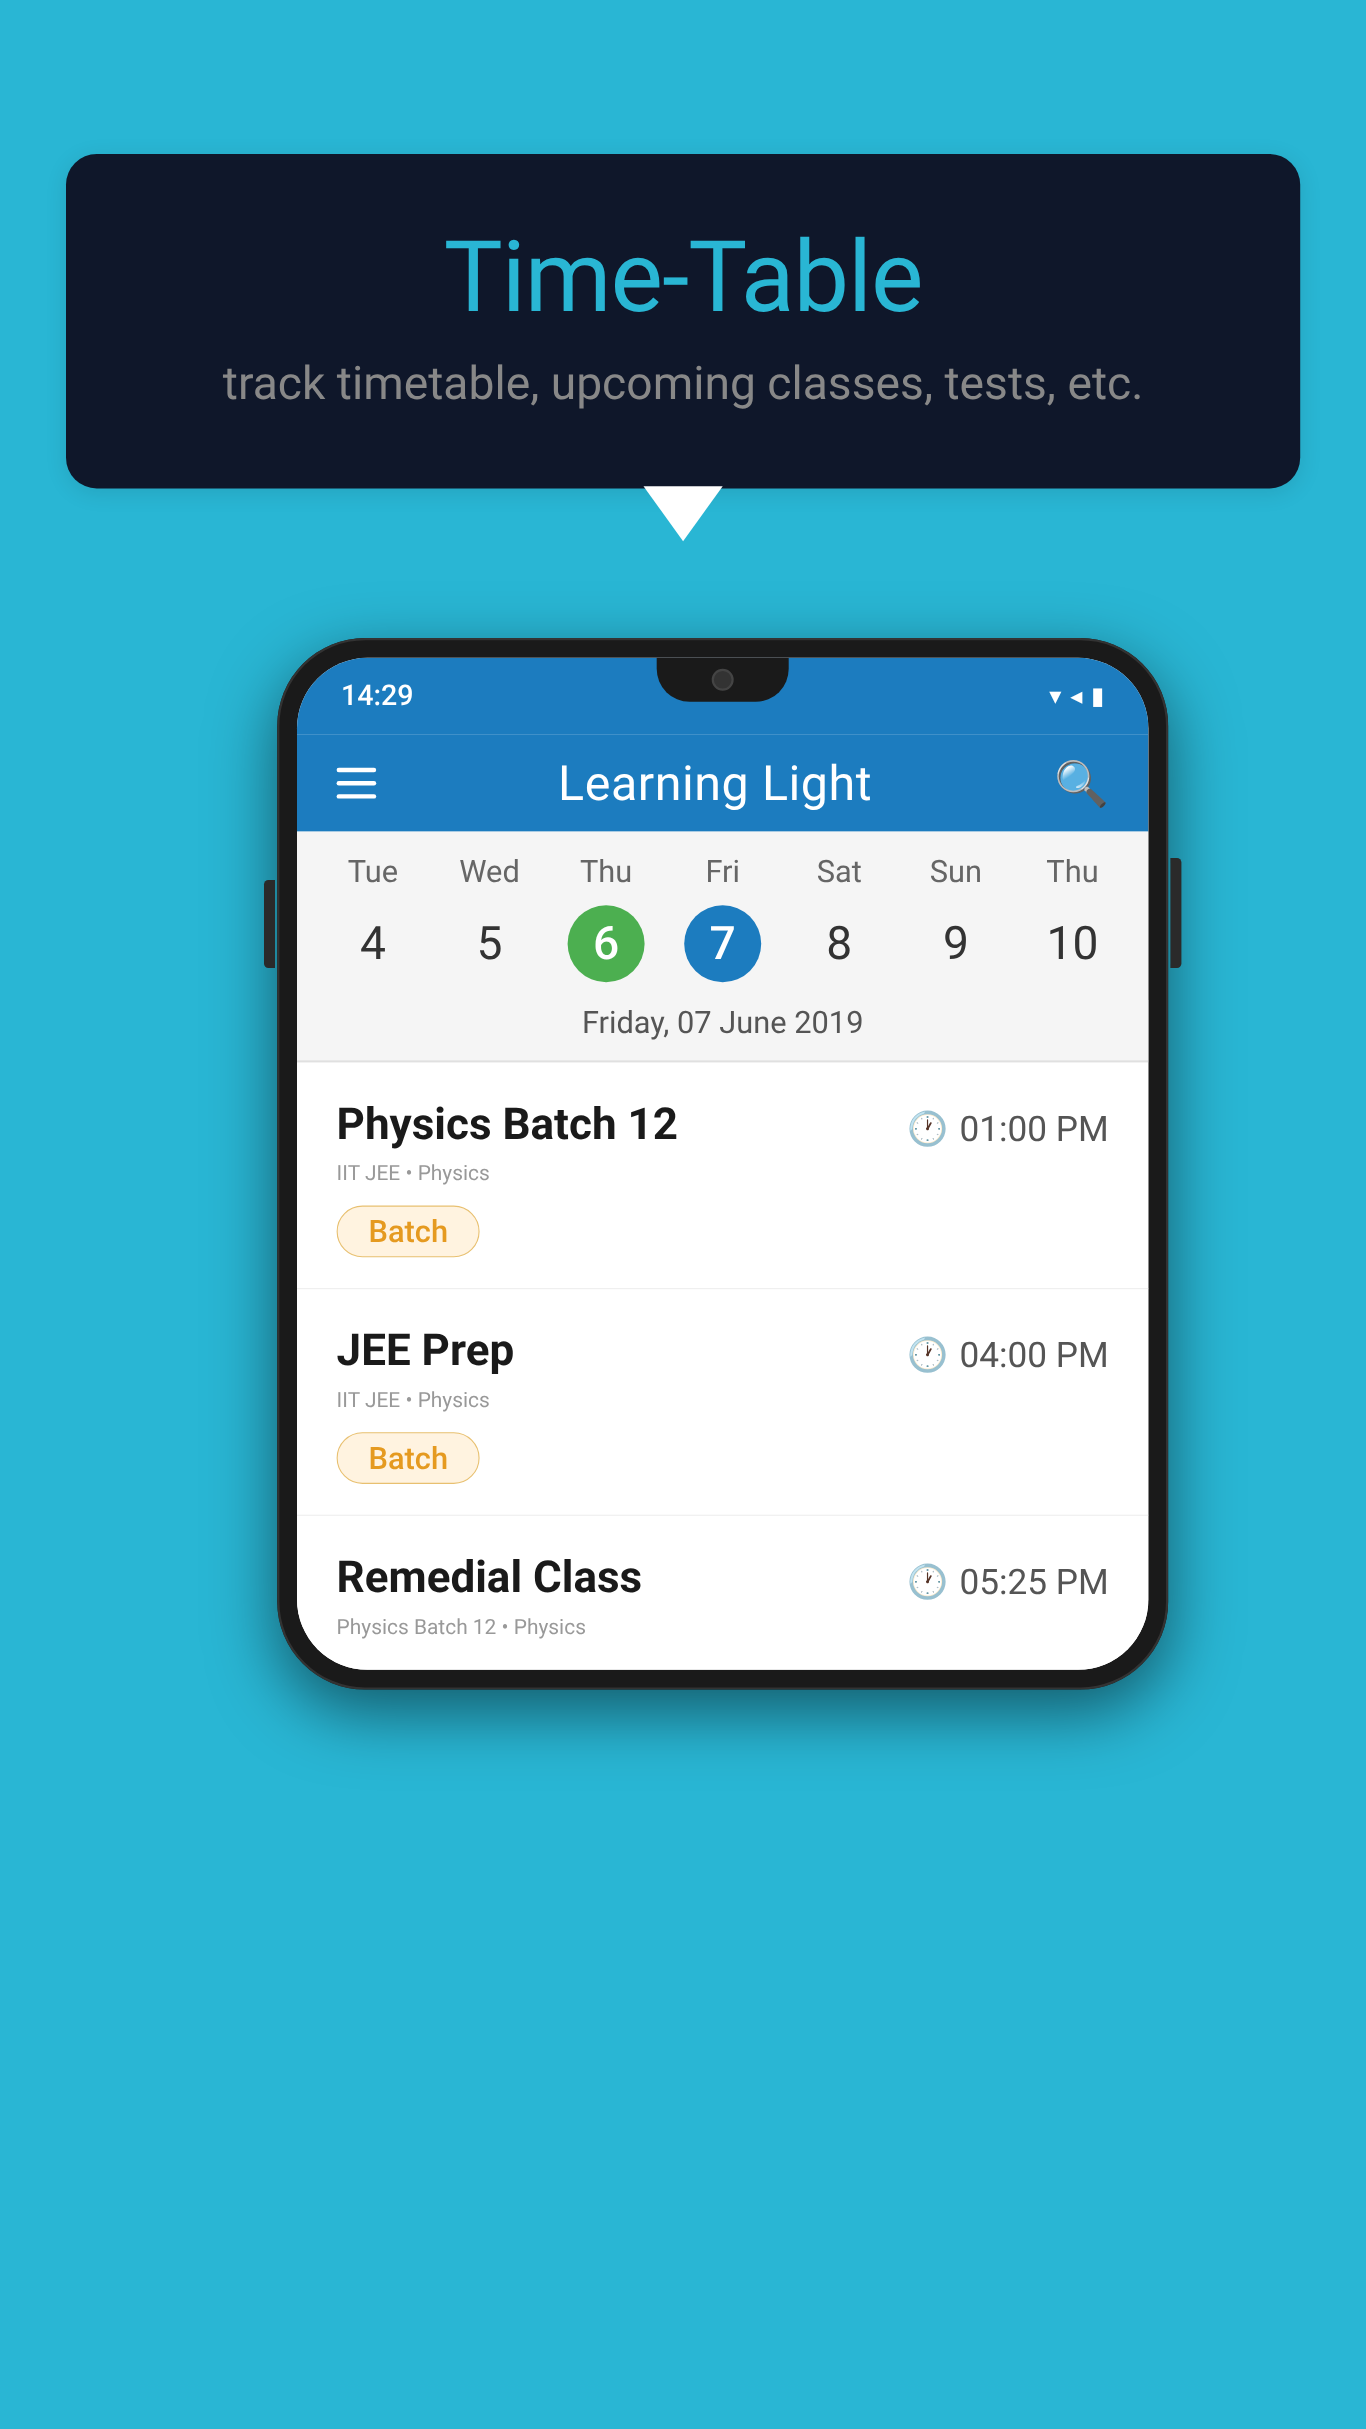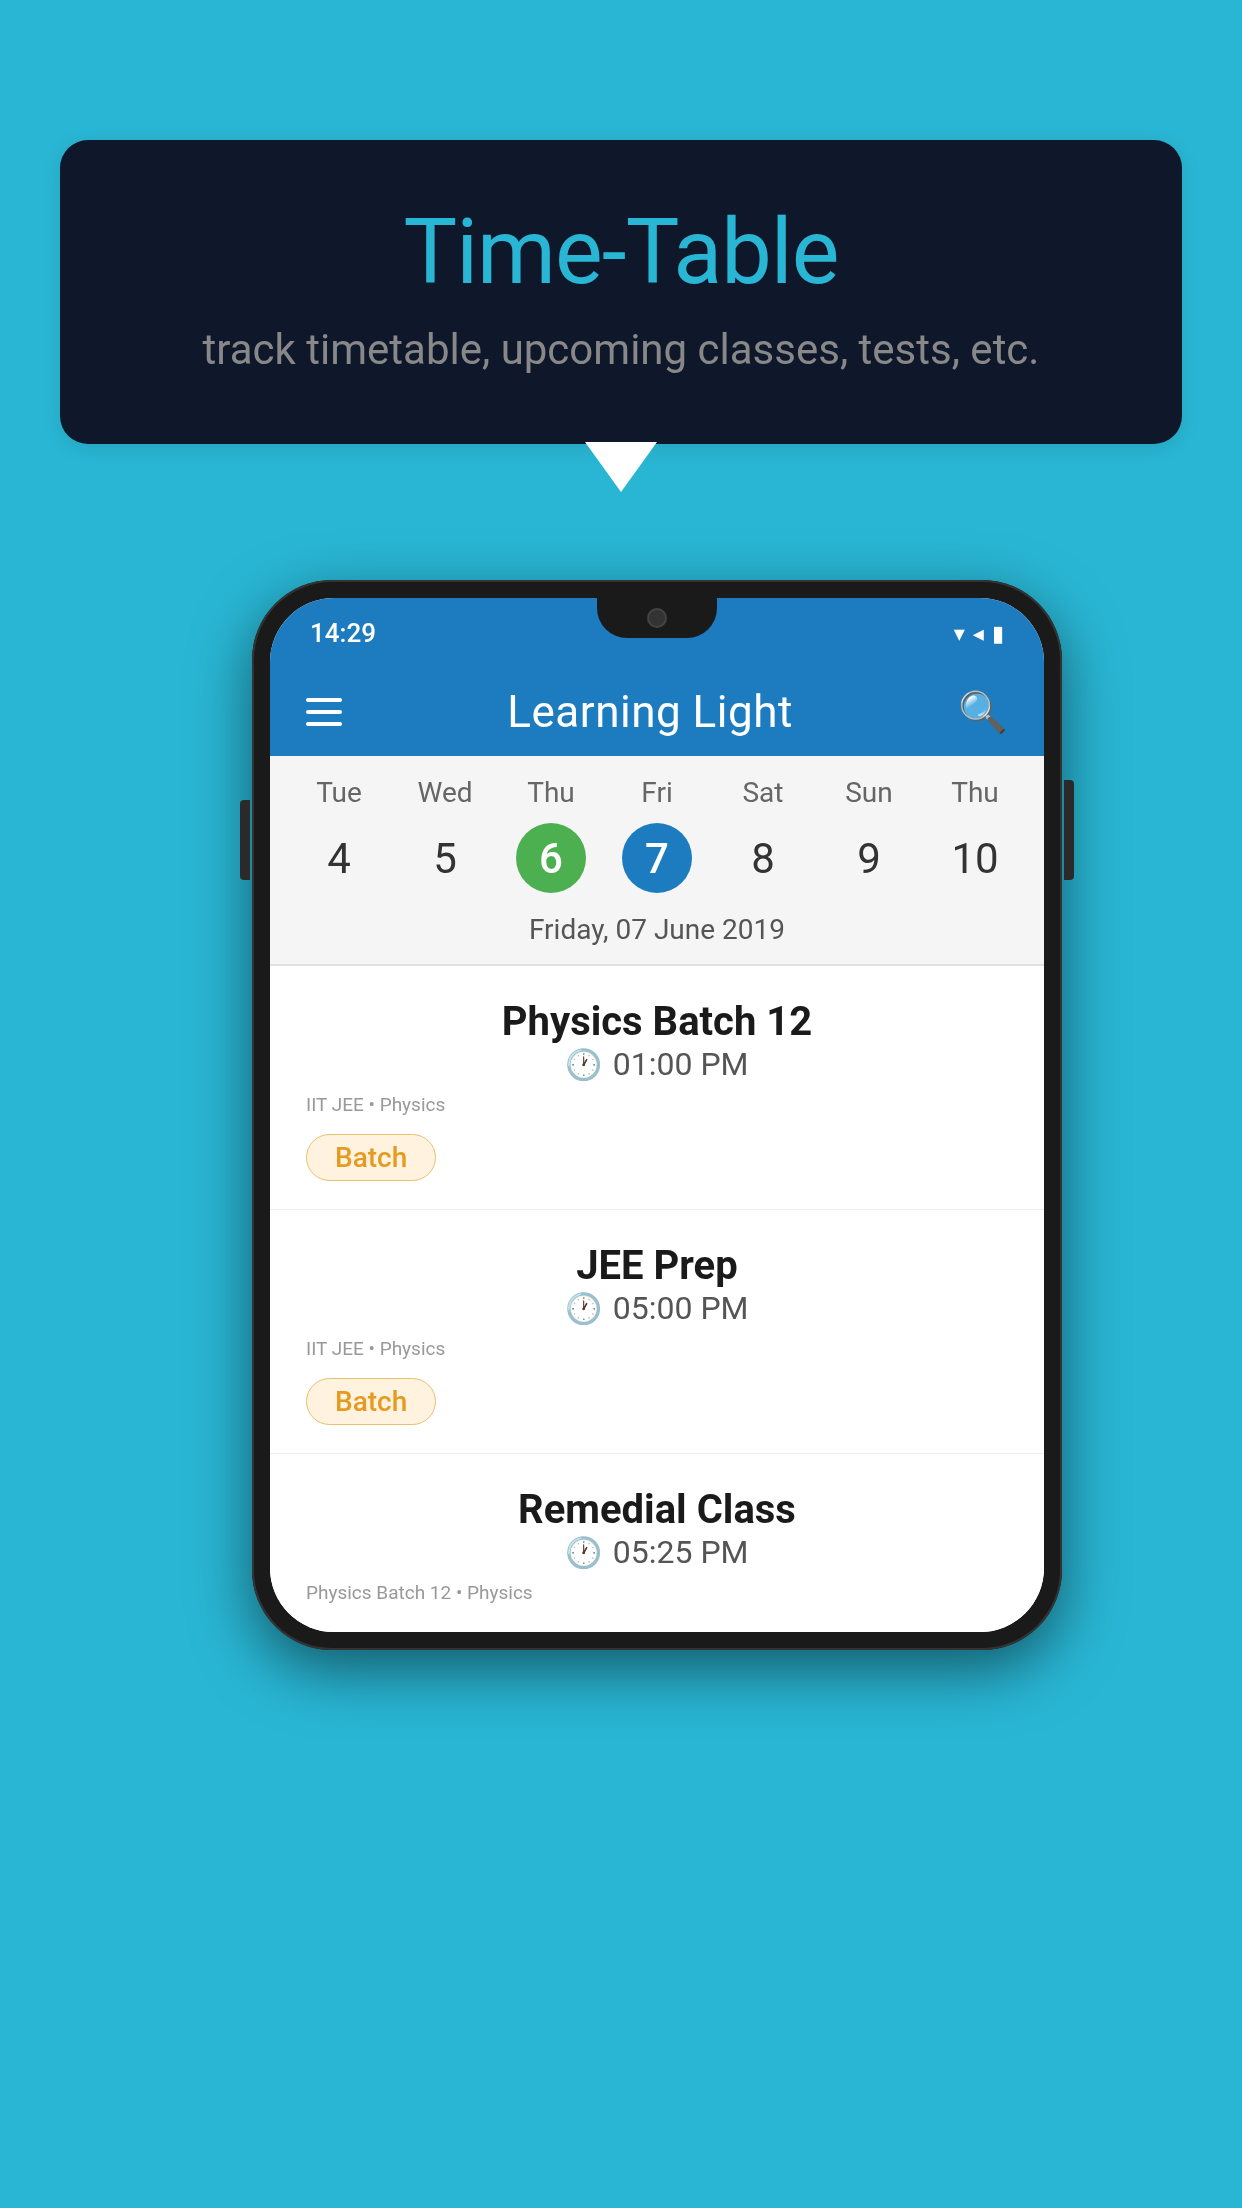--- a/index.html
+++ b/index.html
@@ -262,24 +262,23 @@
       background: white;
     }
 
     .event-item {
       padding: 32px 36px 28px;
       border-bottom: 1px solid #eee;
     }
 
     .event-header {
       display: flex;
-      align-items: center;
+      align-items: flex-end;
       justify-content: space-between;
       margin-bottom: 10px;
-      flex-direction: column;
     }
 
     .event-name {
       font-size: 40px;
       font-weight: 700;
       color: #1a1a1a;
     }
 
     .event-time {
       display: flex;
@@ -402,21 +401,21 @@
           </div>
           <div class="event-meta">IIT JEE • Physics</div>
           <span class="batch-badge">Batch</span>
         </div>
 
         <div class="event-item">
           <div class="event-header">
             <span class="event-name">JEE Prep</span>
             <div class="event-time">
               <span class="clock-icon">🕐</span>
-              <span>05:00 PM</span>
+              <span>04:00 PM</span>
             </div>
           </div>
           <div class="event-meta">IIT JEE • Physics</div>
           <span class="batch-badge">Batch</span>
         </div>
 
         <div class="event-item-partial">
           <div class="event-header">
             <span class="event-name">Remedial Class</span>
             <div class="event-time">

